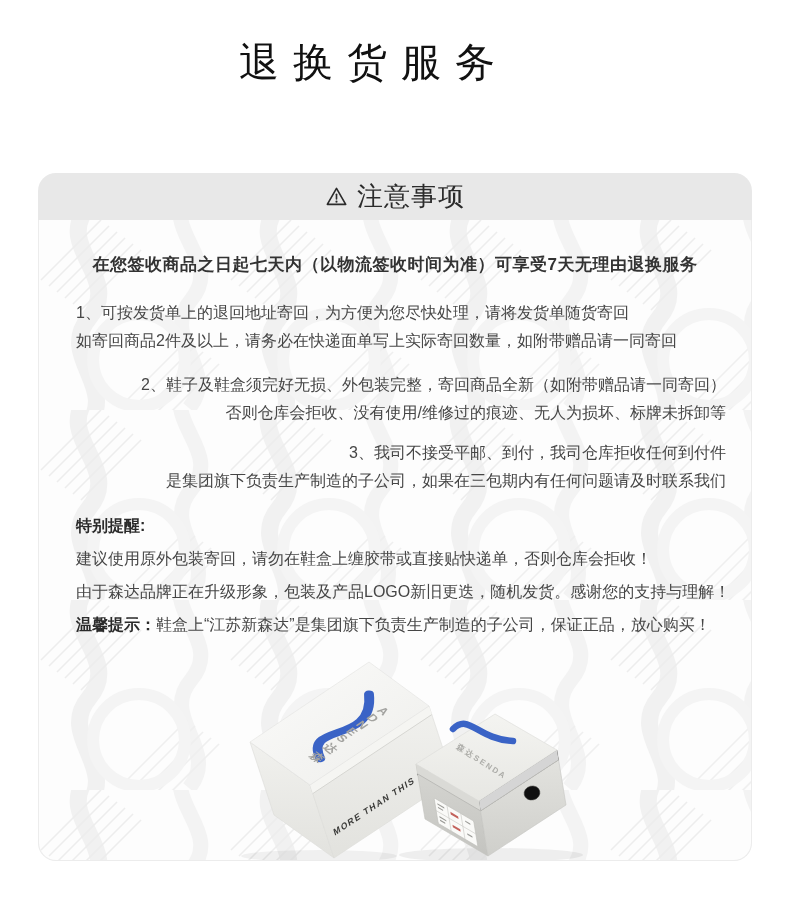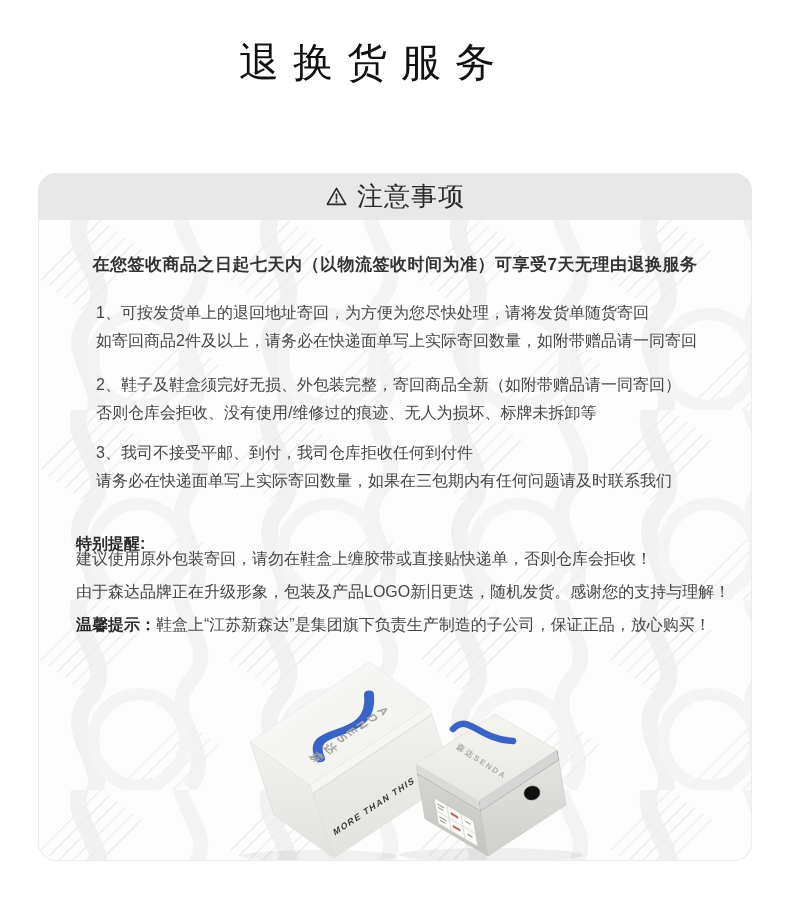--- a/index.html
+++ b/index.html
@@ -26,25 +26,25 @@
     position:absolute; left:0; top:47px; width:714px; height:641px;
     background:#e5e5e5; border:1px solid #ececec; border-top:none;
     border-radius:0 0 18px 18px; overflow:hidden;
   }
   .pattern-bg { position:absolute; left:0; top:0; width:714px; height:641px; }
 
   .intro-line {
     position:absolute; left:0; top:33px; width:712px; text-align:center;
     font-size:17px; font-weight:bold; color:#333; letter-spacing:0.5px;
   }
-  .para { position:absolute; left:37px; width:650px; font-size:16px; color:#464646; line-height:28px;margin-left:20px; }
+  .para { position:absolute; left:37px; width:650px; font-size:16px; color:#464646; line-height:28px; }
   .para-1 { top:79px; }
-  .para-2 { top:151px; }
-  .para-3 { top:219px; }
-  .special-heading { position:absolute; left:37px; top:296px; font-size:16px; font-weight:bold; color:#2a2a2a;margin-top:18px; }
+  .para-2 { top:151px;text-align:right; }
+  .para-3 { top:219px;text-align:right; }
+  .special-heading { position:absolute; left:37px; top:296px; font-size:16px; font-weight:bold; color:#2a2a2a; }
   .special-line { position:absolute; left:37px; width:660px; font-size:16px; color:#464646; }
   .special-1 { top:329px; }
   .special-2 { top:362px; }
   .special-3 { top:395px; }
   .tip-prefix { font-weight:bold; color:#2a2a2a;text-align:center; }
 
   .boxes-art { position:absolute; left:162px; top:433px; width:400px; height:210px; }
 </style>
 </head>
 <body>
@@ -100,21 +100,21 @@
         <div>如寄回商品2件及以上，请务必在快递面单写上实际寄回数量，如附带赠品请一同寄回</div>
       </div>
 
       <div class="para para-2">
         <div>2、鞋子及鞋盒须完好无损、外包装完整，寄回商品全新（如附带赠品请一同寄回）</div>
         <div>否则仓库会拒收、没有使用/维修过的痕迹、无人为损坏、标牌未拆卸等</div>
       </div>
 
       <div class="para para-3">
         <div>3、我司不接受平邮、到付，我司仓库拒收任何到付件</div>
-        <div>请务必在快递面单写上实际寄回数量，如果在三包期内有任何问题请及时联系我们</div>
+        <div>是集团旗下负责生产制造的子公司，如果在三包期内有任何问题请及时联系我们</div>
       </div>
 
       <div class="special-heading">特别提醒:</div>
       <div class="special-line special-2">由于森达品牌正在升级形象，包装及产品LOGO新旧更迭，随机发货。感谢您的支持与理解！</div>
       <div class="special-line special-1">建议使用原外包装寄回，请勿在鞋盒上缠胶带或直接贴快递单，否则仓库会拒收！</div>
       <div class="special-line special-3">
         <span class="tip-prefix">温馨提示：</span><span>鞋盒上“江苏新森达”是集团旗下负责生产制造的子公司，保证正品，放心购买！</span>
       </div>
 
       <svg class="boxes-art" width="400" height="210" viewBox="0 0 400 210">

